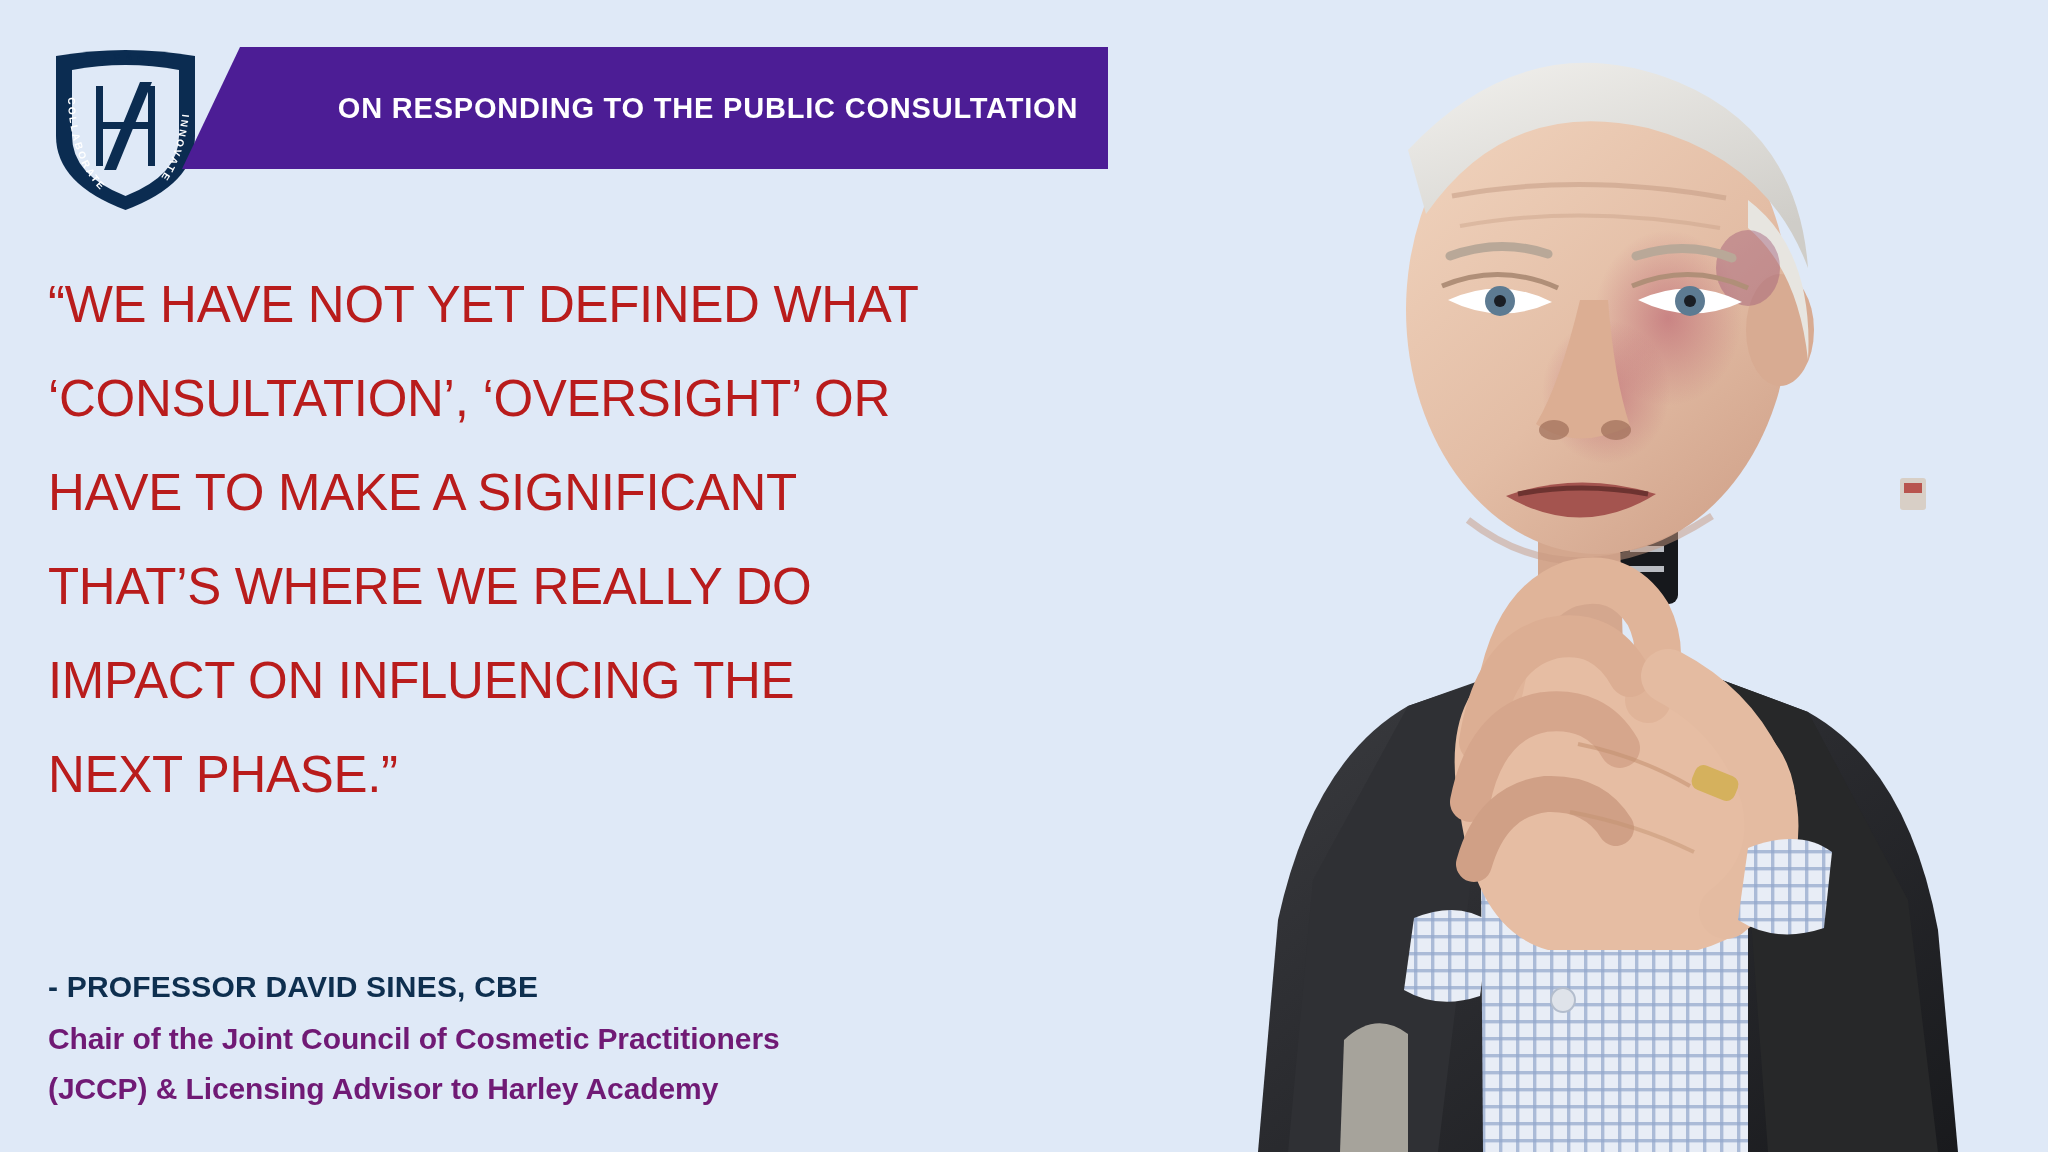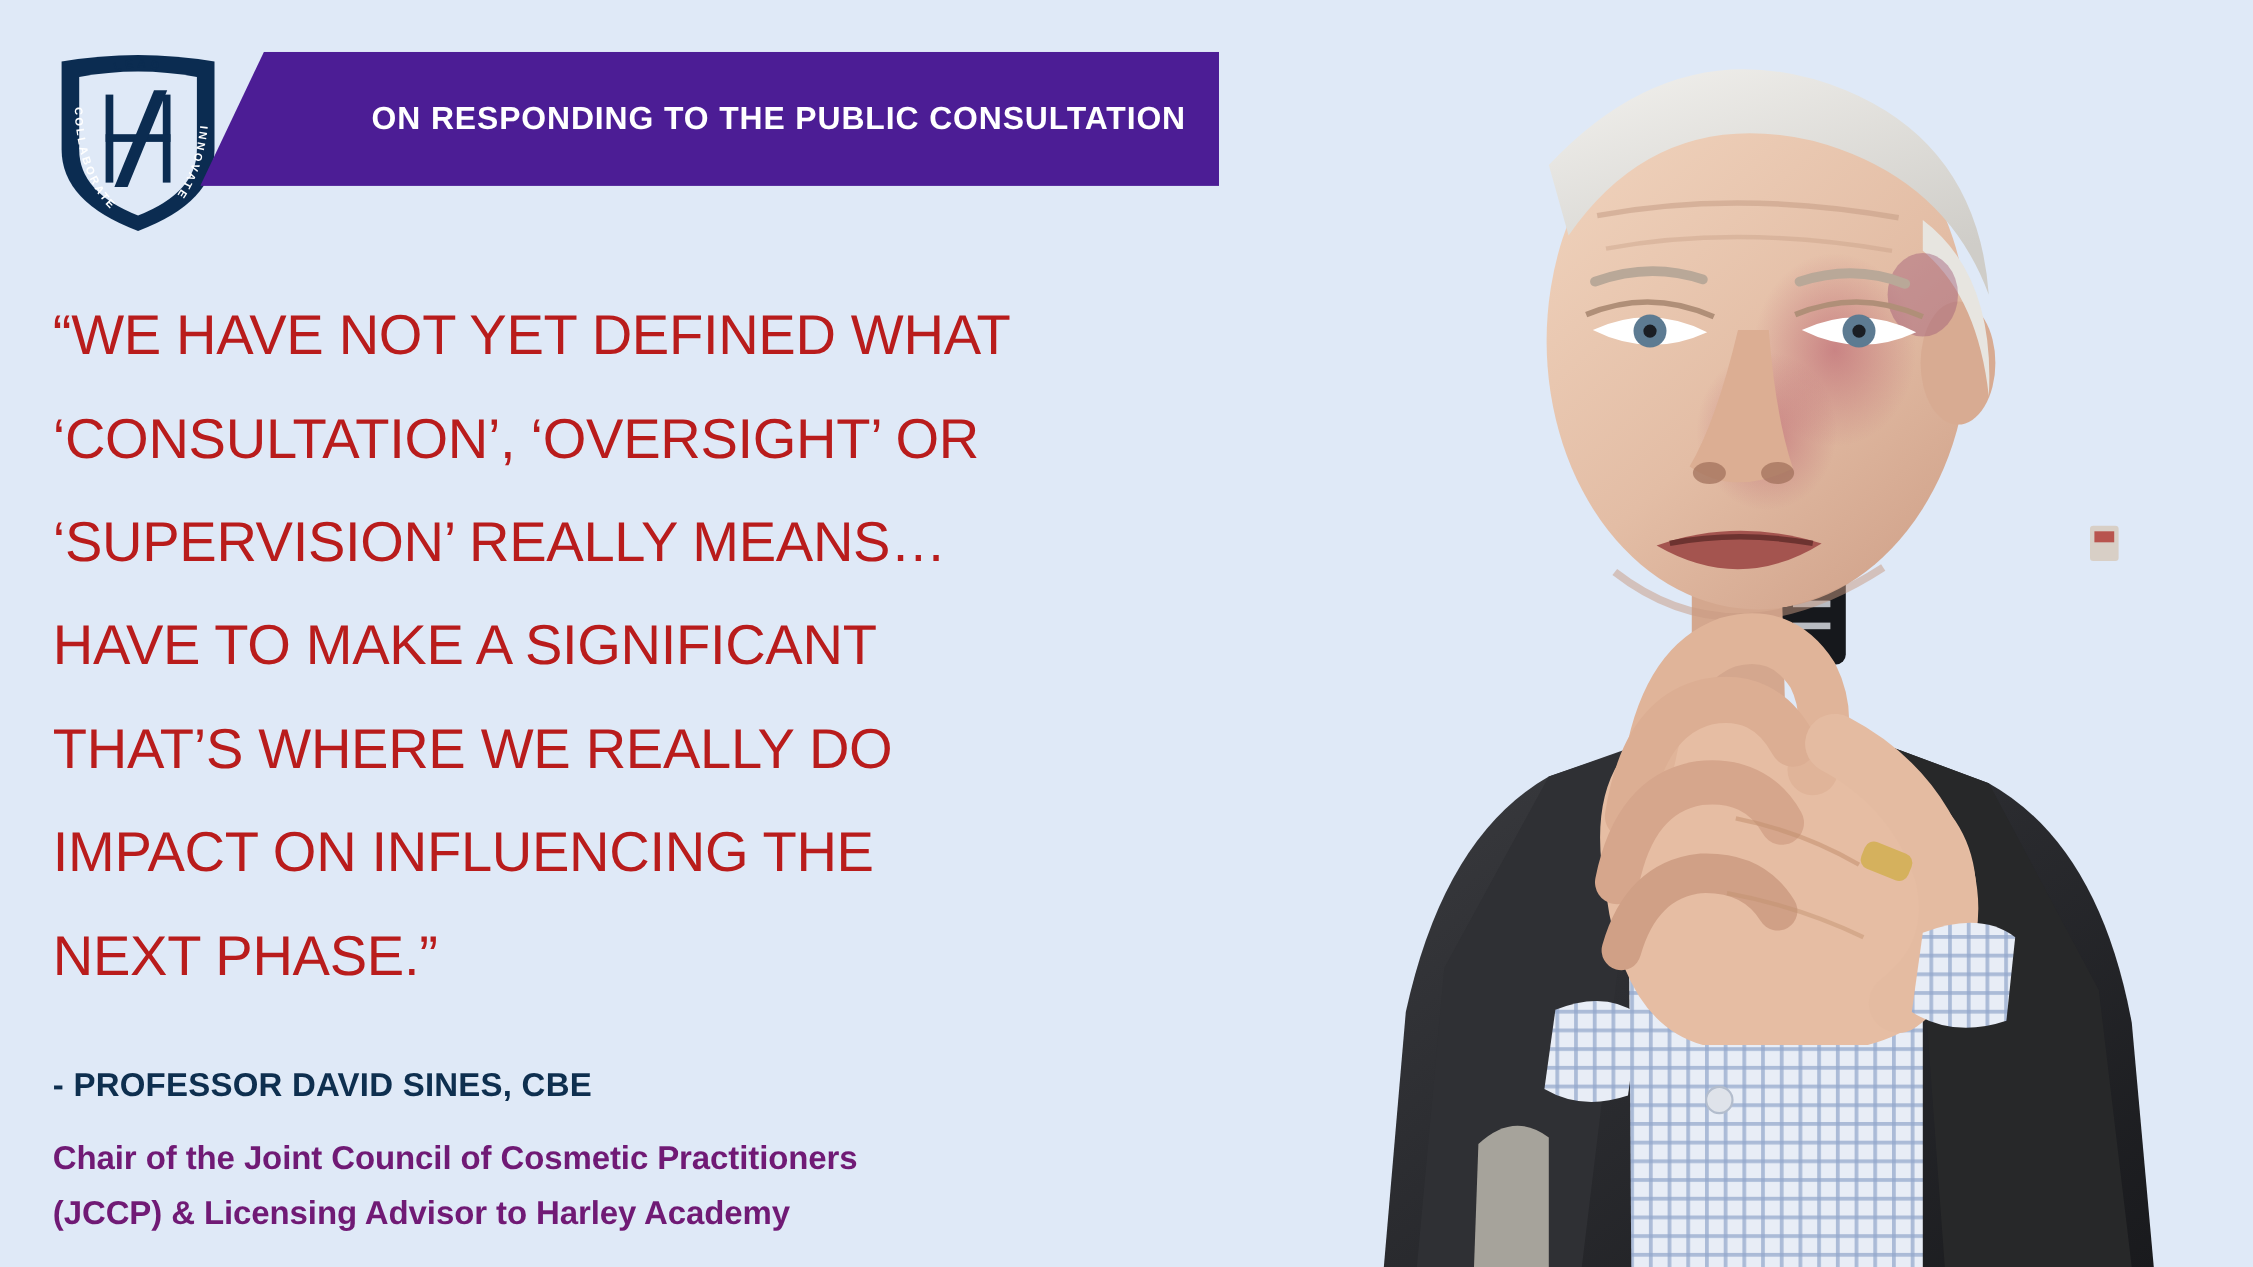--- a/index.html
+++ b/index.html
@@ -55,21 +55,21 @@
   #attribution-block {
     position:absolute;
     left:48px; top:970px;
     width:1000px;
   }
   #attribution-name {
     color:#0e2f4f;
     font-size:30px;
     font-weight:bold;
     letter-spacing:0.2px;
-    margin-bottom:25px;
+    margin-bottom:10px;
   }
   #attribution-block .attribution-role-line {
     color:#701a75;
     font-size:30px;
     font-weight:600;
     line-height:50px;
     letter-spacing:-0.1px;
   }
 
   
@@ -114,21 +114,20 @@
   </svg>
 </div>
 
 <div id="header-banner">
   <div class="banner-text">ON RESPONDING TO THE PUBLIC CONSULTATION</div>
 </div>
 
 <div id="quote-block">
   <div class="quote-line">“WE HAVE NOT YET DEFINED WHAT</div>
   <div class="quote-line">‘CONSULTATION’, ‘OVERSIGHT’ OR</div>
-  <div class="quote-line">‘SUPERVISION’ REALLY MEANS…</div>
   <div class="quote-line">HAVE TO MAKE A SIGNIFICANT</div>
   <div class="quote-line">THAT’S WHERE WE REALLY DO</div>
   <div class="quote-line">IMPACT ON INFLUENCING THE</div>
   <div class="quote-line">NEXT PHASE.”</div>
 </div>
 
 <div id="attribution-block">
   <div id="attribution-name">- PROFESSOR DAVID SINES, CBE</div>
   <div class="attribution-role-line">Chair of the Joint Council of Cosmetic Practitioners</div>
   <div class="attribution-role-line">(JCCP) &amp; Licensing Advisor to Harley Academy</div>

